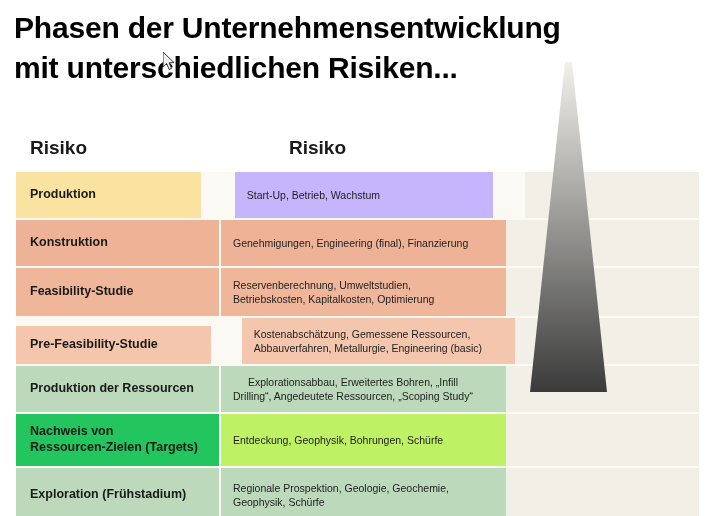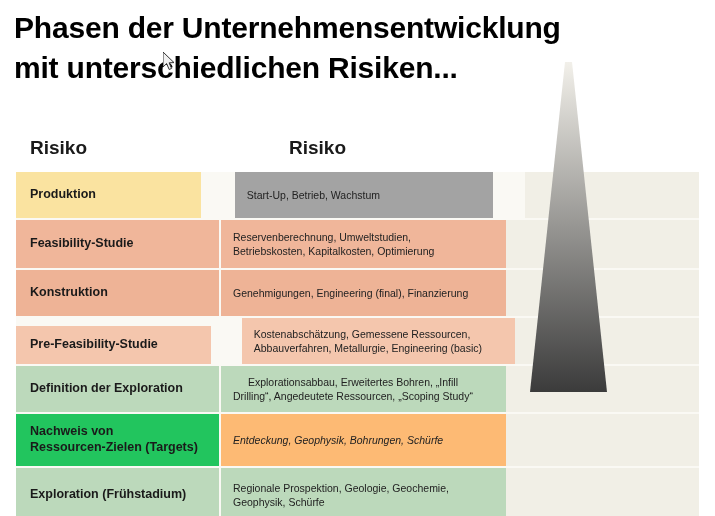--- a/index.html
+++ b/index.html
@@ -139,46 +139,46 @@
         <span class="hdr-text">Risiko</span>
       </div>
       <div class="col-risiko">
         <span class="hdr-text">Risiko</span>
       </div>
     </div>
 
     <div class="rows" id="rows-container">
         <div class="row" style="height: 46px; gap: 32px;">
           <div class="cell-stadium" style="background: rgb(250, 227, 160);">Produktion</div>
-          <div class="cell-techniken" style="background: #a3a3a3;">Start-Up, Betrieb, Wachstum</div>
+          <div class="cell-techniken" style="background: #c4b5fd;">Start-Up, Betrieb, Wachstum</div>
+          <div class="cell-risiko" style="background: rgb(241, 239, 230);"></div>
+        </div>
+        <div class="row" style="height: 46px;">
+          <div class="cell-stadium" style="background: rgb(238, 179, 150);">Konstruktion</div>
+          <div class="cell-techniken" style="background: rgb(238, 179, 150);">Genehmigungen, Engineering (final), Finanzierung</div>
           <div class="cell-risiko" style="background: rgb(241, 239, 230);"></div>
         </div>
         <div class="row" style="height: 48px;">
           <div class="cell-stadium" style="background: rgb(240, 182, 154);">Feasibility-Studie</div>
           <div class="cell-techniken" style="background: rgb(240, 182, 154);">Reservenberechnung, Umweltstudien,<br>Betriebskosten, Kapitalkosten,  Optimierung</div>
           <div class="cell-risiko" style="background: rgb(241, 239, 230);"></div>
         </div>
         <div class="row" style="height: 46px;">
-          <div class="cell-stadium" style="background: rgb(238, 179, 150);">Konstruktion</div>
-          <div class="cell-techniken" style="background: rgb(238, 179, 150);">Genehmigungen, Engineering (final), Finanzierung</div>
-          <div class="cell-risiko" style="background: rgb(241, 239, 230);"></div>
-        </div>
-        <div class="row" style="height: 46px;">
           <div class="cell-stadium" style="background: rgb(244, 198, 173); margin-top: 8px;">Pre-Feasibility-Studie</div>
           <div class="cell-techniken" style="background: rgb(244, 198, 173); margin-left: 29px;">Kostenabschätzung, Gemessene Ressourcen,<br>Abbauverfahren, Metallurgie, Engineering (basic)</div>
           <div class="cell-risiko" style="background: rgb(241, 239, 230);"></div>
         </div>
         <div class="row" style="height: 46px;">
-          <div class="cell-stadium" style="background: rgb(188, 217, 187);">Definition der Exploration</div>
+          <div class="cell-stadium" style="background: rgb(188, 217, 187);">Produktion der Ressourcen</div>
           <div class="cell-techniken" style="background: rgb(188, 217, 187); text-align: center;">Explorationsabbau, Erweitertes Bohren, „Infill<br>Drilling“, Angedeutete Ressourcen, „Scoping Study“</div>
           <div class="cell-risiko" style="background: rgb(241, 239, 230);"></div>
         </div>
         <div class="row" style="height: 52px;">
           <div class="cell-stadium" style="background: #22c55e;">Nachweis von<br>Ressourcen-Zielen (Targets)</div>
-          <div class="cell-techniken" style="background: #fdba74; font-style: italic;">Entdeckung, Geophysik, Bohrungen, Schürfe</div>
+          <div class="cell-techniken" style="background: #bef264;">Entdeckung, Geophysik, Bohrungen, Schürfe</div>
           <div class="cell-risiko" style="background: rgb(241, 239, 230);"></div>
         </div>
         <div class="row" style="height: 54px;">
           <div class="cell-stadium" style="background: rgb(188, 217, 187);">Exploration (Frühstadium)</div>
           <div class="cell-techniken" style="background: rgb(188, 217, 187);">Regionale Prospektion, Geologie, Geochemie,<br>Geophysik, Schürfe</div>
           <div class="cell-risiko" style="background: rgb(241, 239, 230);"></div>
         </div>
       </div>
 
   </div>

